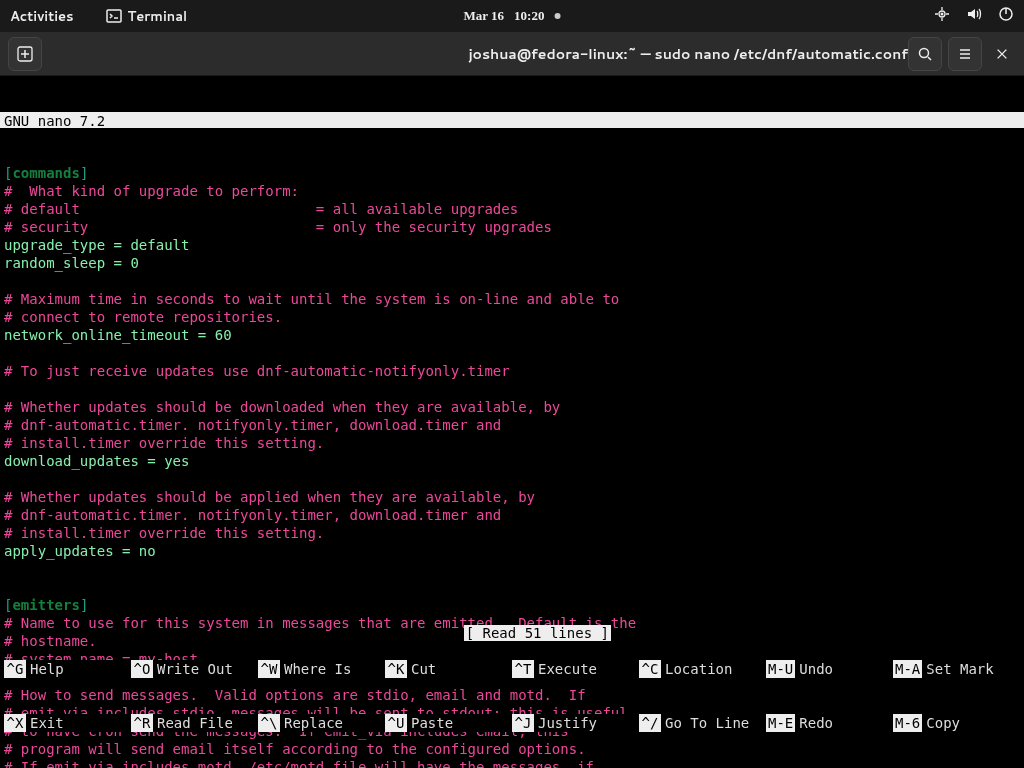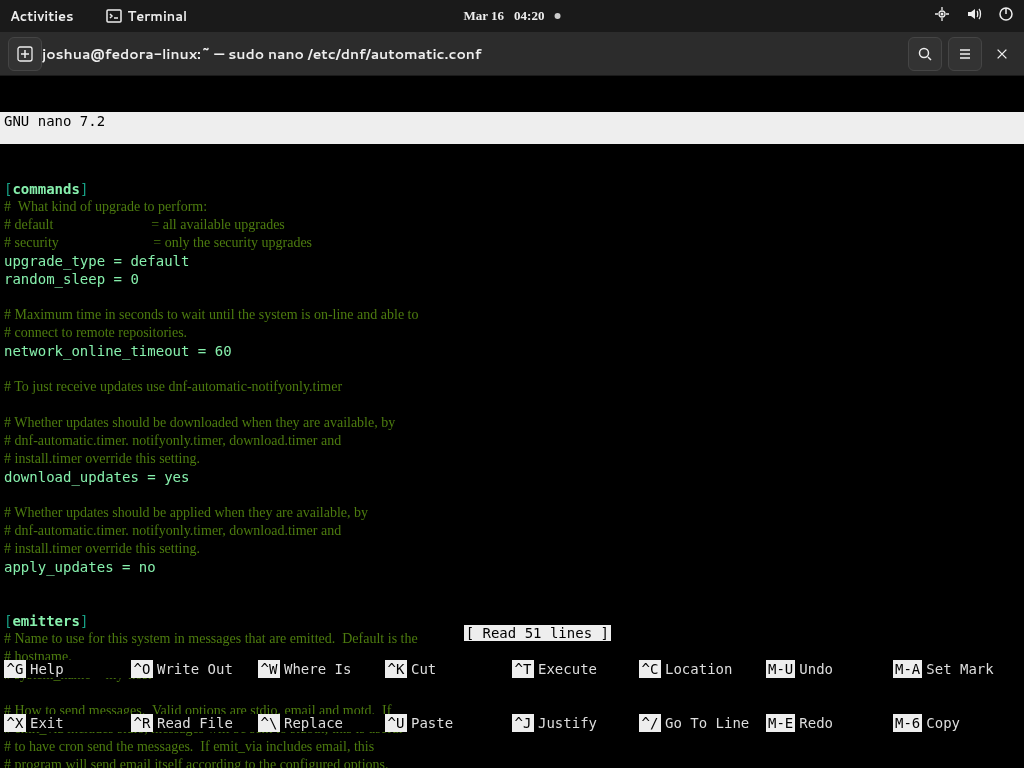--- a/index.html
+++ b/index.html
@@ -24,34 +24,34 @@
 }
 .titlebar-left, .titlebar-right { display: flex; align-items: center; gap: 6px; }
 .icon-btn {
   width: 34px; height: 34px; border: 1px solid #454545; border-radius: 6px;
   background: #333; display: flex; align-items: center; justify-content: center;
   cursor: pointer;
 }
 .icon-btn svg { width: 16px; height: 16px; fill: #eee; }
 .close-btn { width: 28px; height: 28px; border: none; background: none; cursor: pointer; display:flex; align-items:center; justify-content:center;}
 .close-btn svg { width: 14px; height: 14px; fill: #eee; }
-.titlebar-title { flex: 1; text-align: left; white-space: nowrap; overflow: hidden; }
+.titlebar-title { flex: 1; text-align: right; white-space: nowrap; overflow: hidden; }
 
 .terminal {
   background: #000; color: #ddd; font-size: 14px; line-height: 18px;
   white-space: pre; height: calc(768px - 32px - 44px); position: relative;
 }
 .status-line {
-  background: #eee; color: #000; height: 32px; display: flex;
+  background: #eee; color: #000; height: 16px; display: flex;
   padding: 0 4px;
 }
 .status-line .filepath { flex: 1; text-align: center; }
 .content { padding: 0 4px; }
-.comment { color: #4d7c0f; font-family: Liberation Serif, serif; }  
-.section { color: #86efac; font-weight: bold; }  
+.comment { color: #ec4899; }  
+.section { color: #15803d; font-weight: bold; }  
 .bracket { color: #16a085; }
 .plain { color: #86efac; }
 
 .bottom-area { position: absolute; bottom: 0; left: 0; right: 0; }
 .read-line { text-align: center; height: 18px; }
 .read-line span { background: #eee; color: #000; padding: 0 2px; }
 .shortcuts {
   background: #000; color: #ddd; display: grid;
   grid-template-columns: repeat(6, 1fr); font-size: 14px; line-height: 18px;
   padding: 0 4px;
@@ -68,21 +68,21 @@
     <span class="term-icon">
       <svg viewBox="0 0 16 16">
           <rect x="1" y="2" width="14" height="12" rx="1" fill="none" stroke="#eee" stroke-width="1.5"></rect>
           <path d="M4 6l2 2-2 2M8 10h4" stroke="#eee" stroke-width="1.5" fill="none"></path>
         </svg>
       <span>Terminal</span>
     </span>
   </div>
   <div class="topbar-center">
     <span>Mar 16</span>
-    <span>04:20</span>
+    <span>10:20</span>
     <span class="dot"></span>
   </div>
   <div class="topbar-right">
     <span class="tray-icon"><svg viewBox="0 0 16 16">
           <path d="M8 1v3M8 12v3M1 8h3M12 8h3M8 5a3 3 0 100 6 3 3 0 000-6z" stroke="#eee" stroke-width="1.3" fill="none"></path>
           <circle cx="8" cy="8" r="1.5" fill="#eee"></circle>
         </svg></span>
     <span class="tray-icon"><svg viewBox="0 0 16 16">
           <path d="M2 6v4h3l4 3V3L5 6H2z" fill="#eee"></path>
           <path d="M11 5c1 1 1 5 0 6M13 3c2 2 2 8 0 10" stroke="#eee" stroke-width="1.3" fill="none"></path>

